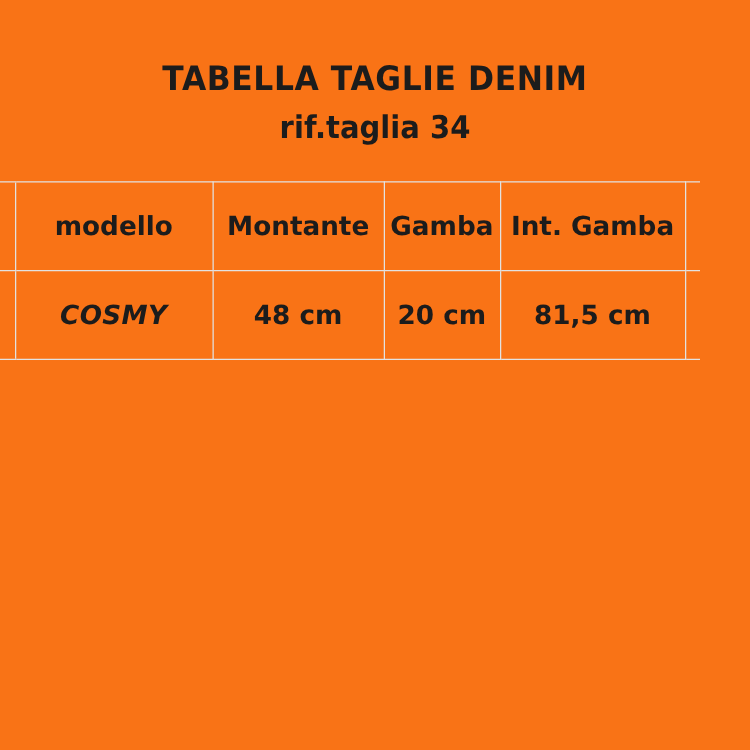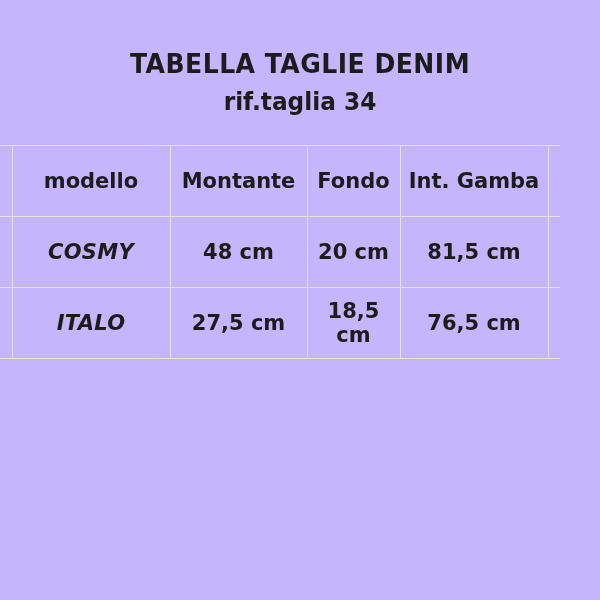--- a/index.html
+++ b/index.html
@@ -13,21 +13,21 @@
     font-family: "DejaVu Sans", sans-serif;
     overflow: hidden;
   }
   .page {
     width: 600px;
     height: 600px;
     box-sizing: border-box;
     display: flex;
     flex-direction: column;
     align-items: center;
-    background: #c4b5fd;
+    background: #f97316;
   }
   .title-block {
     width: 100%;
     text-align: center;
     margin-top: 48px;
   }
   .main-title {
     font-family: "DejaVu Sans", sans-serif;
     font-weight: 700;
     font-size: 27px;
@@ -113,37 +113,29 @@
         <col class="col-montante">
         <col class="col-fondo">
         <col class="col-gamba">
         <col class="col-pad">
       </colgroup>
       <tbody>
         <tr>
           <td></td>
           <td class="hdr-model">modello</td>
           <td class="hdr">Montante</td>
-          <td class="hdr">Fondo</td>
+          <td class="hdr">Gamba</td>
           <td class="hdr">Int. Gamba</td>
           <td></td>
         </tr>
         <tr>
           <td></td>
           <td class="cell-label">COSMY</td>
           <td>48 cm</td>
           <td>20 cm</td>
           <td>81,5 cm</td>
           <td></td>
         </tr>
-        <tr>
-          <td></td>
-          <td class="cell-label">ITALO</td>
-          <td>27,5 cm</td>
-          <td>18,5 cm</td>
-          <td>76,5 cm</td>
-          <td></td>
-        </tr>
       </tbody>
     </table>
   </div>
 
 </div>
 
 </body></html>

